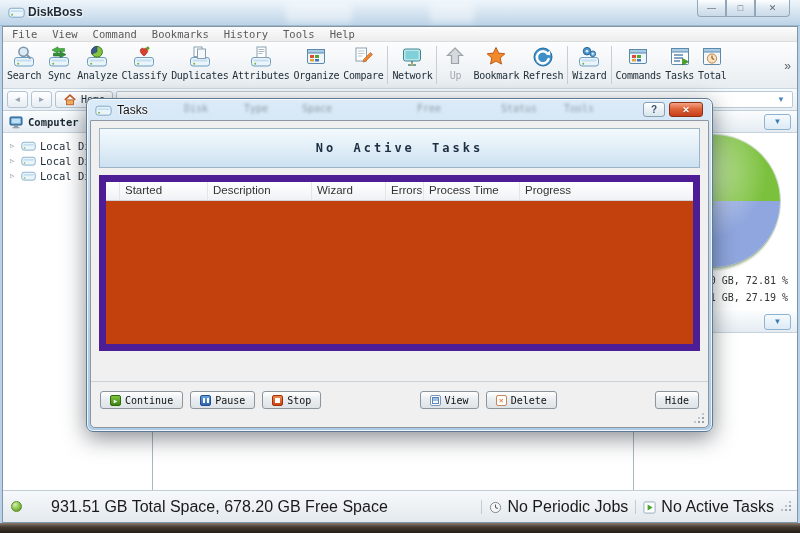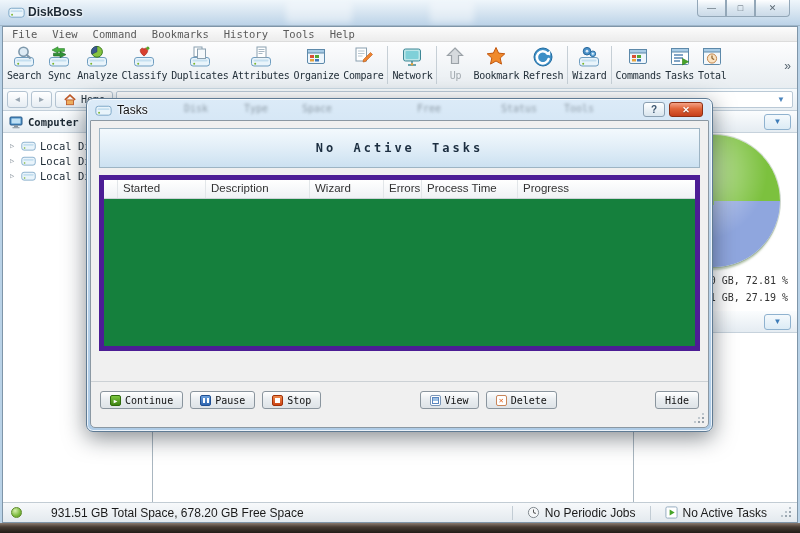--- a/index.html
+++ b/index.html
@@ -80,26 +80,26 @@
   .rp-pie { height:178px; flex:none; background:#fff; position:relative; }
   .pie { position:absolute; left:14px; top:2px; width:132px; height:132px; border-radius:50%;
     box-shadow:0 4px 2px -1px rgba(70,110,50,.35), 0 0 0 1px rgba(70,110,80,.25); }
   .pie::after { content:""; position:absolute; inset:0; border-radius:50%;
     background:radial-gradient(circle at 38% 28%, rgba(255,255,255,.6), rgba(255,255,255,0) 55%); }
   .pie-labels { position:absolute; right:9px; bottom:5px; text-align:right;
     font-family:"DejaVu Sans Mono", monospace; font-size:10px; color:#333; line-height:17px; white-space:nowrap; }
   .rp-rest { flex:1; background:#fff; }
 
   
-  .statusbar { height:20px; flex:none; display:flex; align-items:center; gap:7px; padding:0 6px;
-    background:linear-gradient(#f7f9fb,#e3e9ee); border-top:1px solid #c2ccd4; font-size:12px; color:#1a1a1a; }
+  .statusbar { height:32px; flex:none; display:flex; align-items:center; gap:7px; padding:0 6px;
+    background:linear-gradient(#f7f9fb,#e3e9ee); border-top:1px solid #c2ccd4; font-size:16px; color:#1a1a1a; }
   .led { width:11px; height:11px; border-radius:50%; border:1px solid #5d8a2a;
     background:radial-gradient(circle at 35% 30%, #d7efae, #7cba3d 60%, #588d22); margin-left:2px; }
   .sb-left-text { margin-left:22px; }
-  .sb-right { margin-left:auto; display:flex; align-items:center; gap:14px; }
+  .sb-right { margin-left:auto; display:flex; align-items:center; gap:7px; }
   .sb-sep { width:1px; height:14px; background:#c2ccd4; }
   .sb-item { display:flex; align-items:center; gap:5px; }
   .grip { width:10px; height:10px; position:relative; }
   .grip::after { content:""; position:absolute; right:0; bottom:1px; width:2px; height:2px; background:#9aa6b0;
     box-shadow:-4px 0 #9aa6b0, 0 -4px #9aa6b0, -8px 0 #b8c2ca, -4px -4px #b8c2ca, 0 -8px #b8c2ca; }
 
   
   .dlg { position:absolute; left:86px; top:98px; width:627px; height:334px; z-index:20;
     border-radius:7px; border:1px solid #5f7b94;
     background:linear-gradient(#dcebf8, #b9d3ea 40%, #aecbe6);
@@ -114,21 +114,21 @@
   .dlg-close { position:absolute; top:3px; right:9px; width:34px; height:15px; border:1px solid #8e3014;
     border-radius:3px; background:linear-gradient(#f4a286,#e06438 45%,#c63f1a); color:#fff; font-size:9px; font-weight:bold;
     display:flex; align-items:center; justify-content:center; text-shadow:0 1px 1px rgba(0,0,0,.4); }
   .dlg-client { position:absolute; left:3px; right:3px; top:21px; bottom:3px; background:#f0f0f0;
     border:1px solid #8b98a3; border-radius:1px 1px 5px 5px; overflow:hidden; }
   .banner { margin:7px 8px 7px; height:40px; border:1px solid #9db4c4;
     background:linear-gradient(#f3f9fd, #e3eff8 45%, #cce1f1);
     display:flex; align-items:center; justify-content:center;
     font-family:"DejaVu Sans Mono", monospace; font-size:12px; font-weight:bold;
     letter-spacing:3px; word-spacing:7px; color:#1c2e40; }
-  .ttable { margin:0 8px; height:176px; background:#15803d; border:5px solid #4c1d95; }
+  .ttable { margin:0 8px; height:176px; background:#c2410c; border:7px solid #4c1d95; }
   .thead { display:flex; height:19px; background:linear-gradient(#ffffff,#eff2f5);
     border-bottom:1px solid #ccd2d7; font-size:11.5px; color:#333; }
   .th { padding:2px 0 0 5px; border-right:1px solid #e2e6e9; white-space:nowrap; overflow:hidden; }
   .th:last-child { border-right:none; flex:1; }
   .dlg-sep { position:absolute; left:0; right:0; bottom:45px; border-top:1px solid #ccd1d5; }
   .dlg-btns { position:absolute; left:9px; right:9px; bottom:18px; height:18px; display:flex; align-items:flex-start; gap:7px; }
   .spacer { flex:1; }
   .btn { height:18px; display:inline-flex; align-items:center; gap:4px; padding:0 9px;
     border:1px solid #8a959e; border-radius:3px;
     background:linear-gradient(#ffffff,#eaeef1 45%,#dee3e7);

